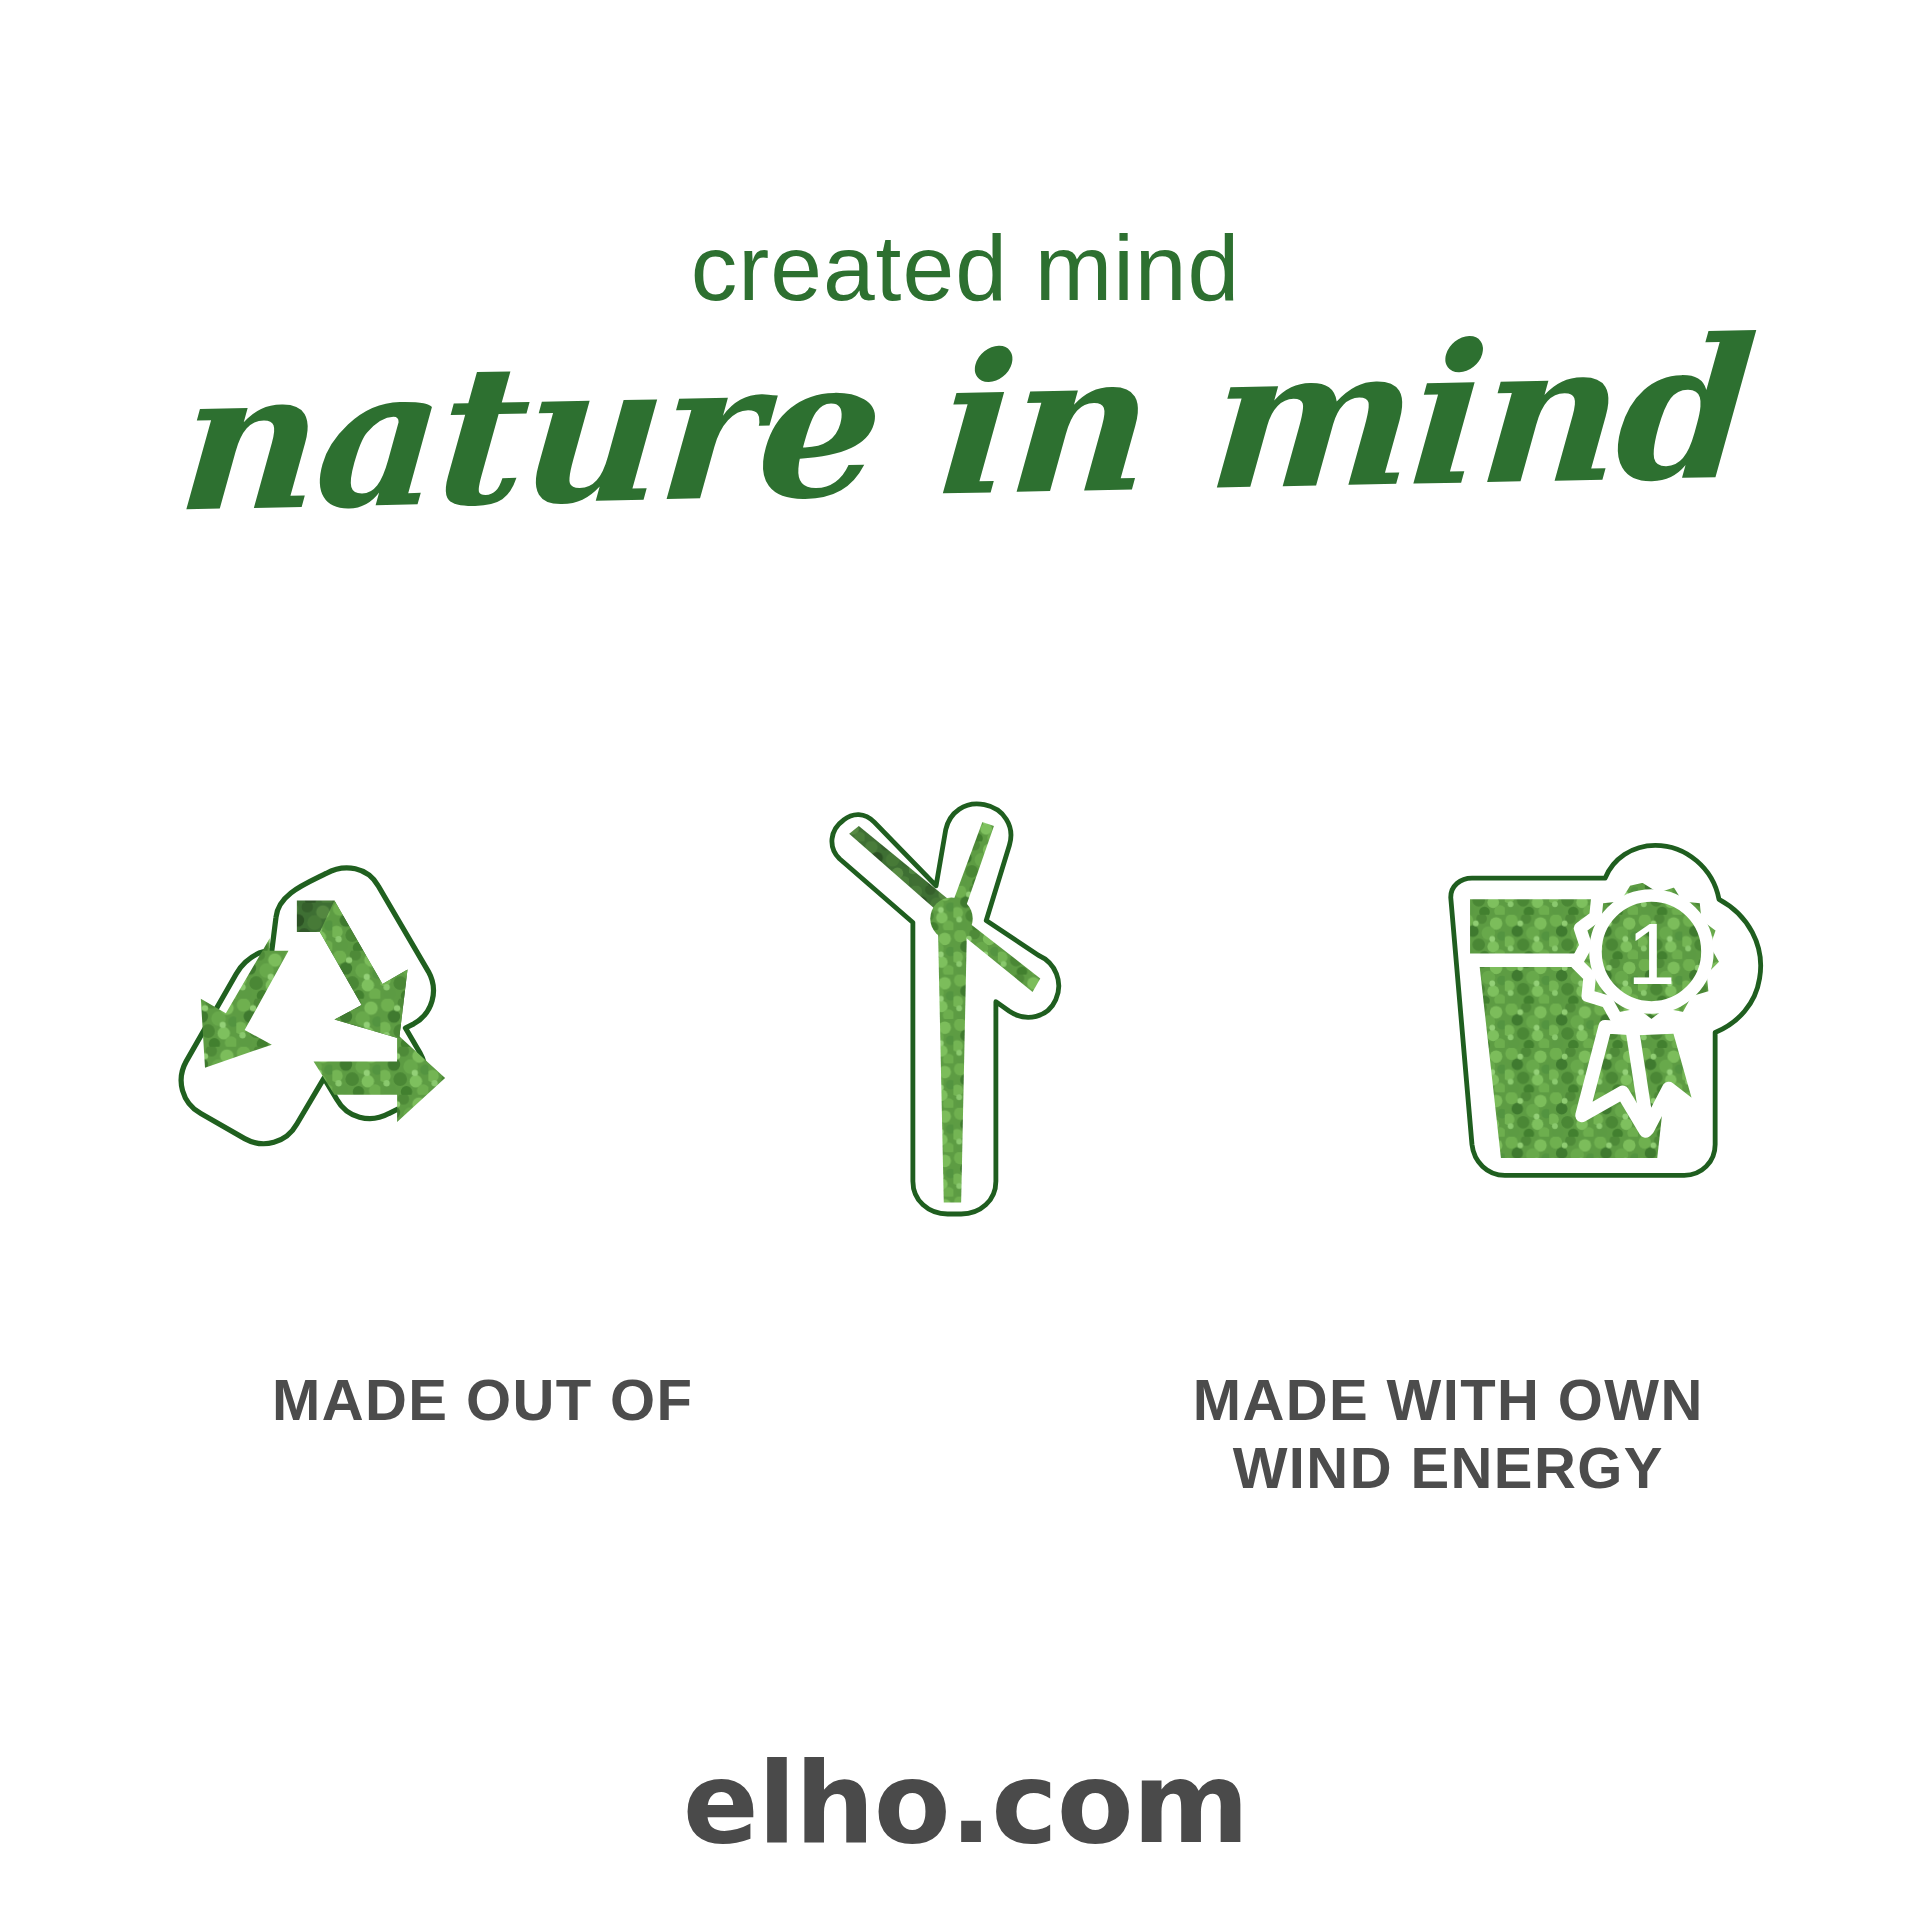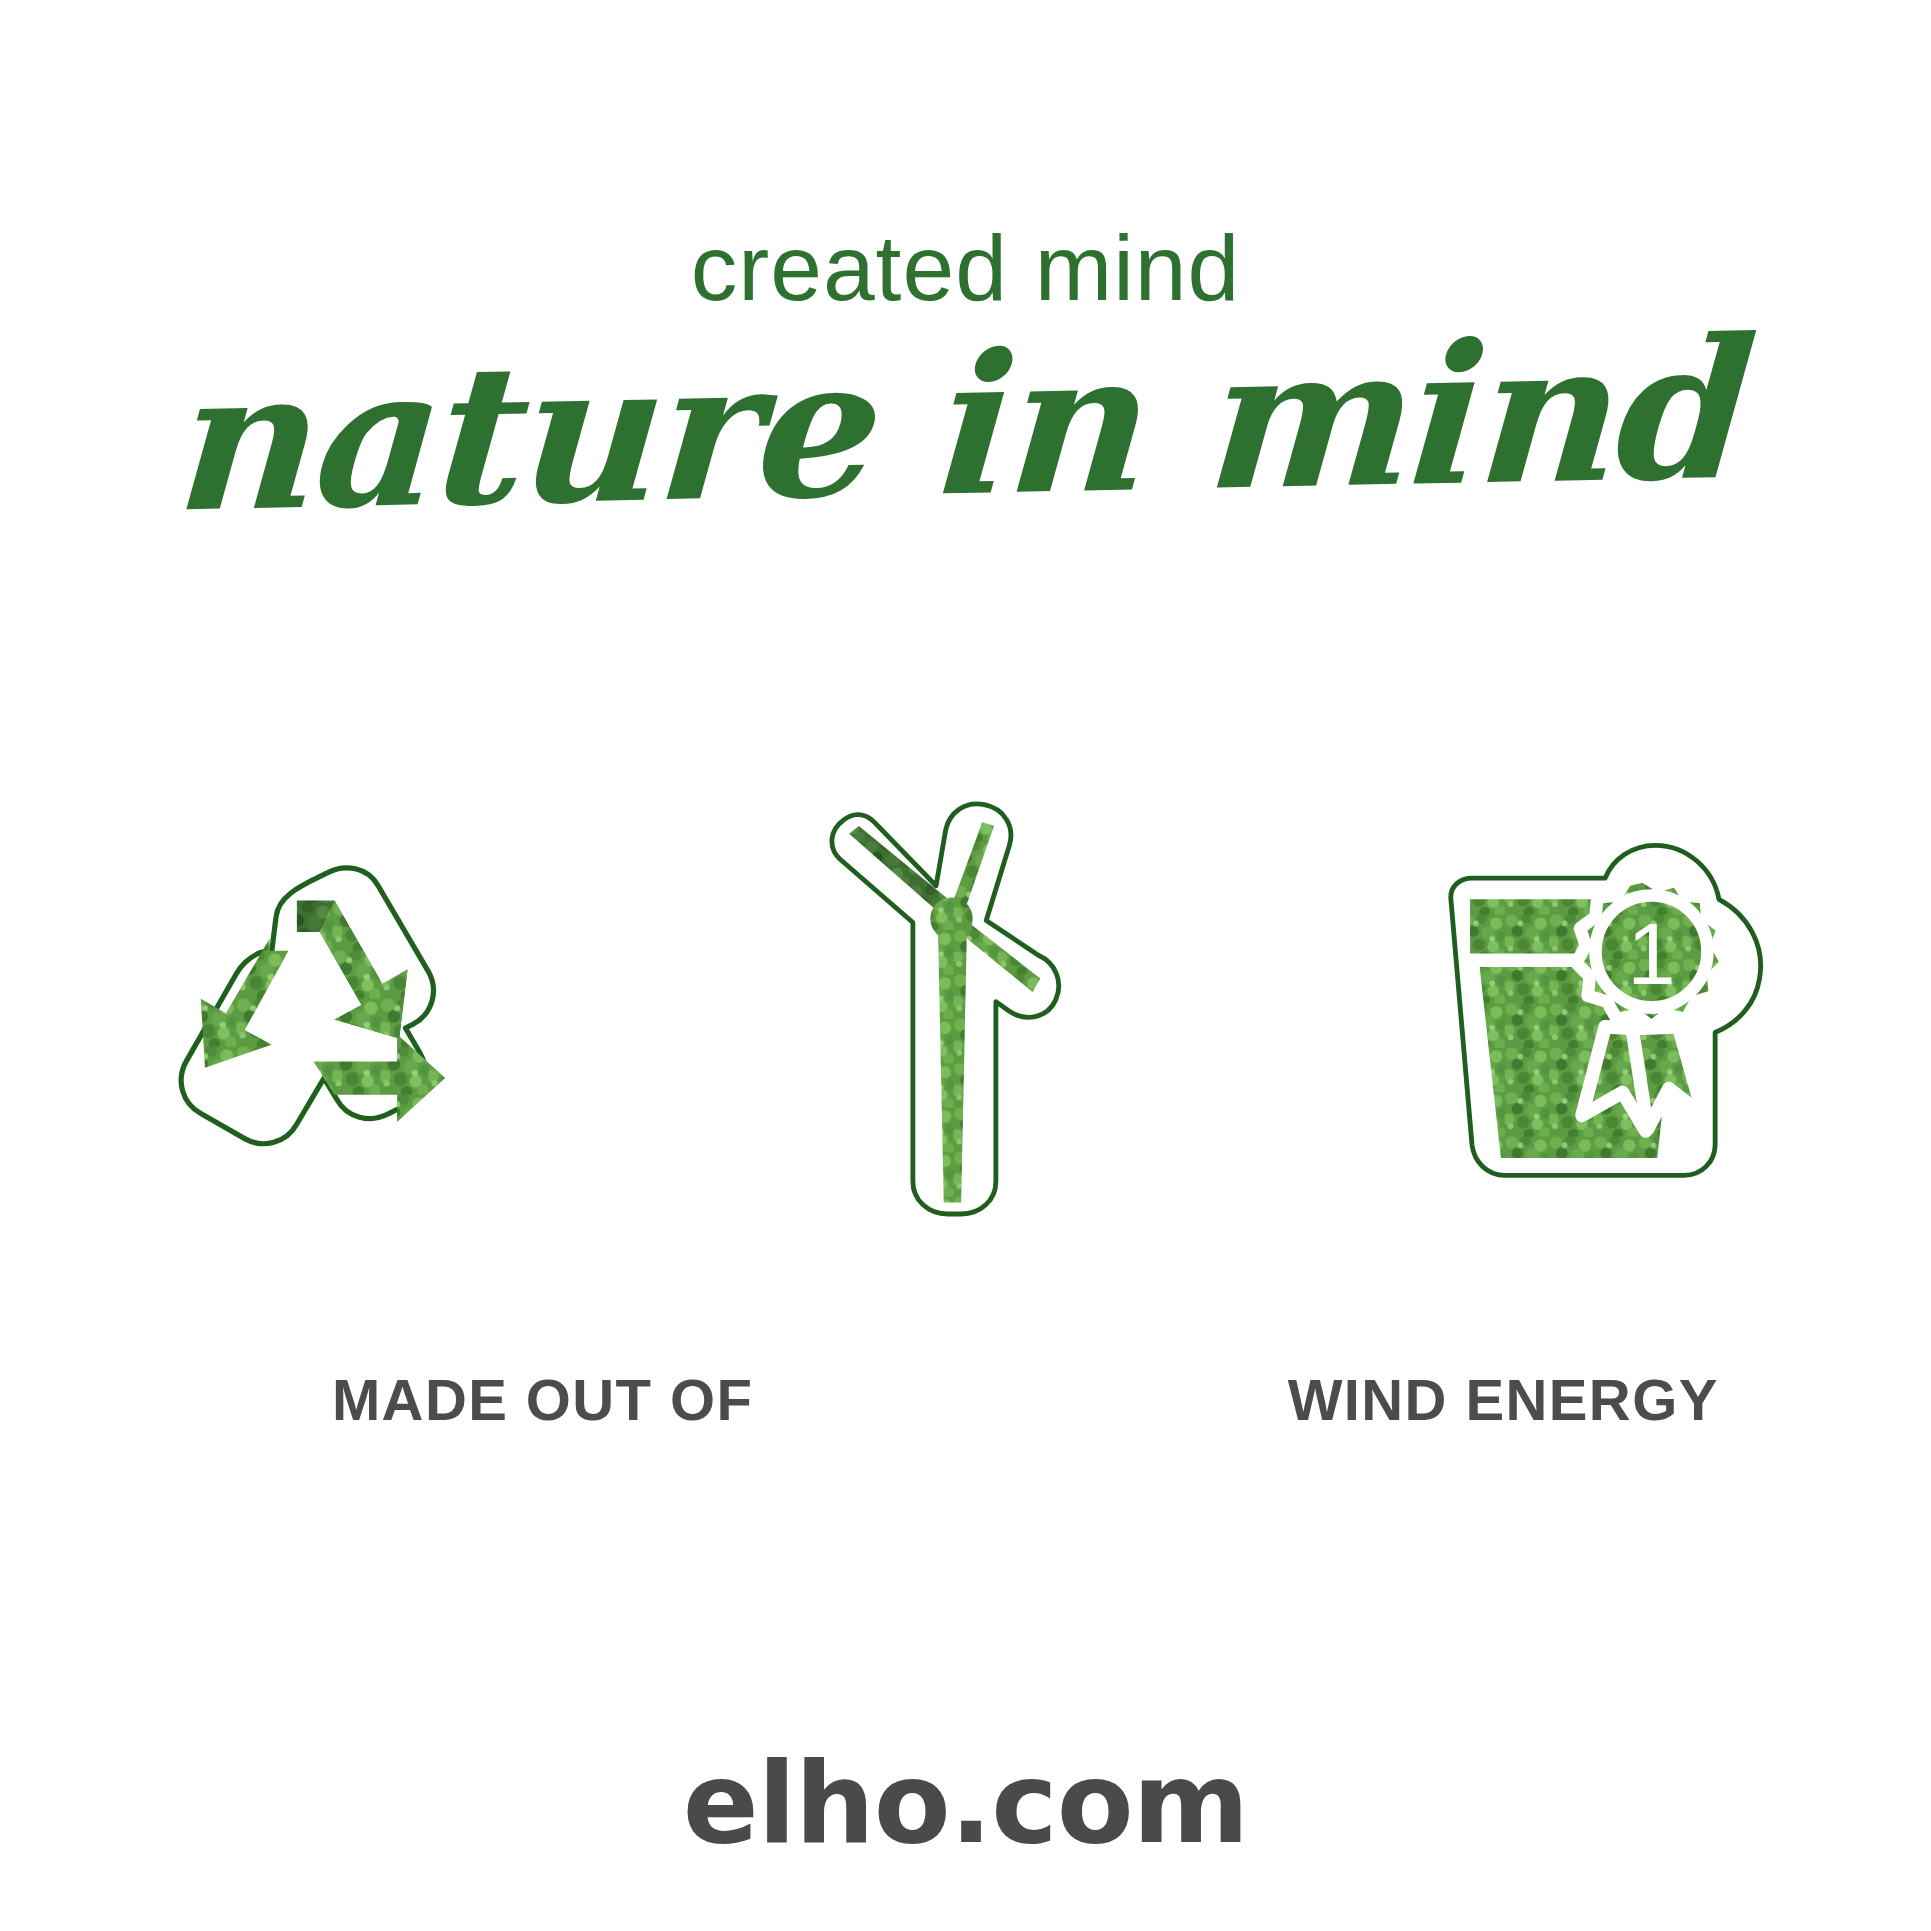--- a/index.html
+++ b/index.html
@@ -68,21 +68,21 @@
   .caption-row {
     position: absolute;
     top: 1366px;
     left: 0;
     width: 1931px;
     display: flex;
     justify-content: space-around;
   }
   .caption-cell {
     width: 541px;
-    text-align: right;
+    text-align: center;
   }
   .caption-line {
     font-family: "Liberation Sans", sans-serif;
     font-weight: bold;
     font-size: 58px;
     line-height: 1.18;
     letter-spacing: 1.4px;
     color: #4c4c4c;
   }
 
@@ -287,19 +287,20 @@
   </div>
 </div>
 
 <div class="caption-row">
 
   <div class="caption-cell">
     <div class="caption-line">MADE OUT OF</div>
   </div>
 
   <div class="caption-cell">
+    <div class="caption-line">MADE WITH OWN</div>
     <div class="caption-line">WIND ENERGY</div>
   </div>
 
 </div>
 
 <div class="footer-logo">elho.com</div>
 
 
 </body></html>

